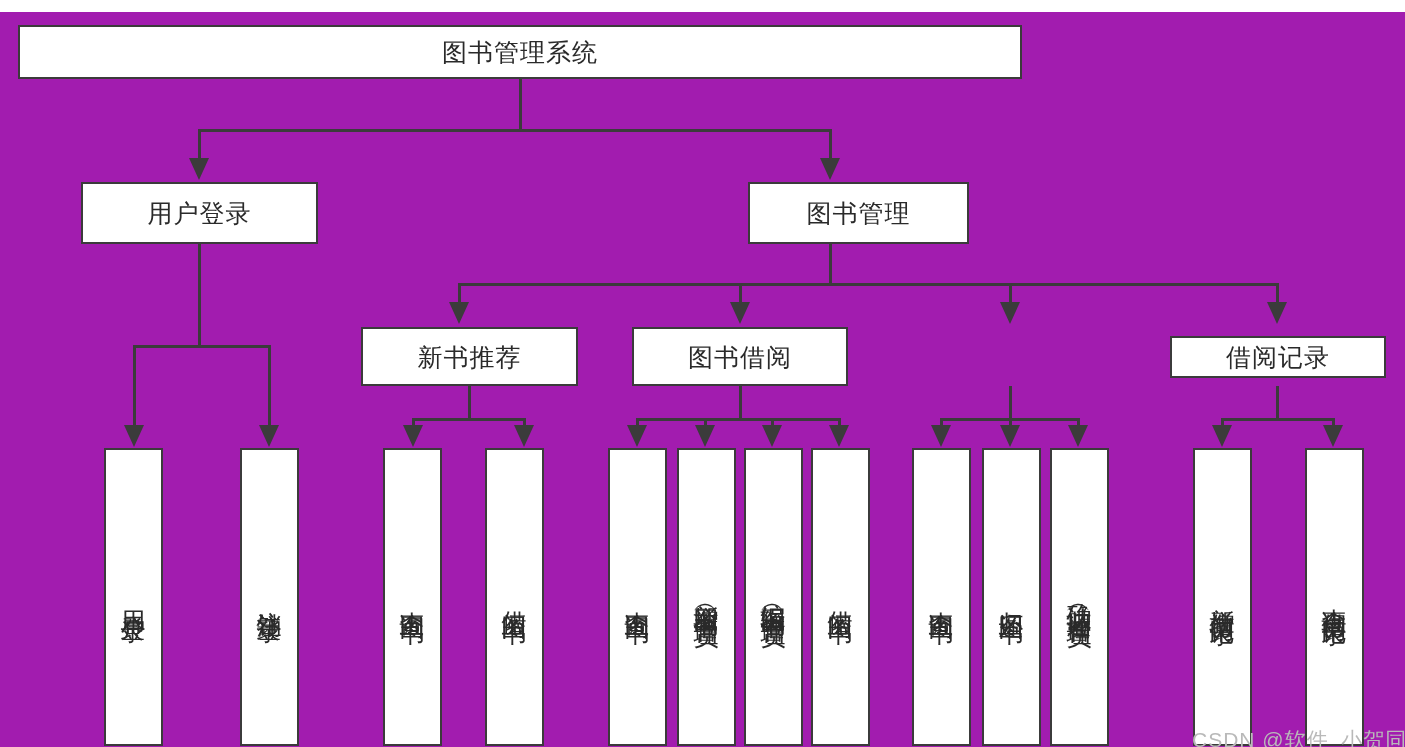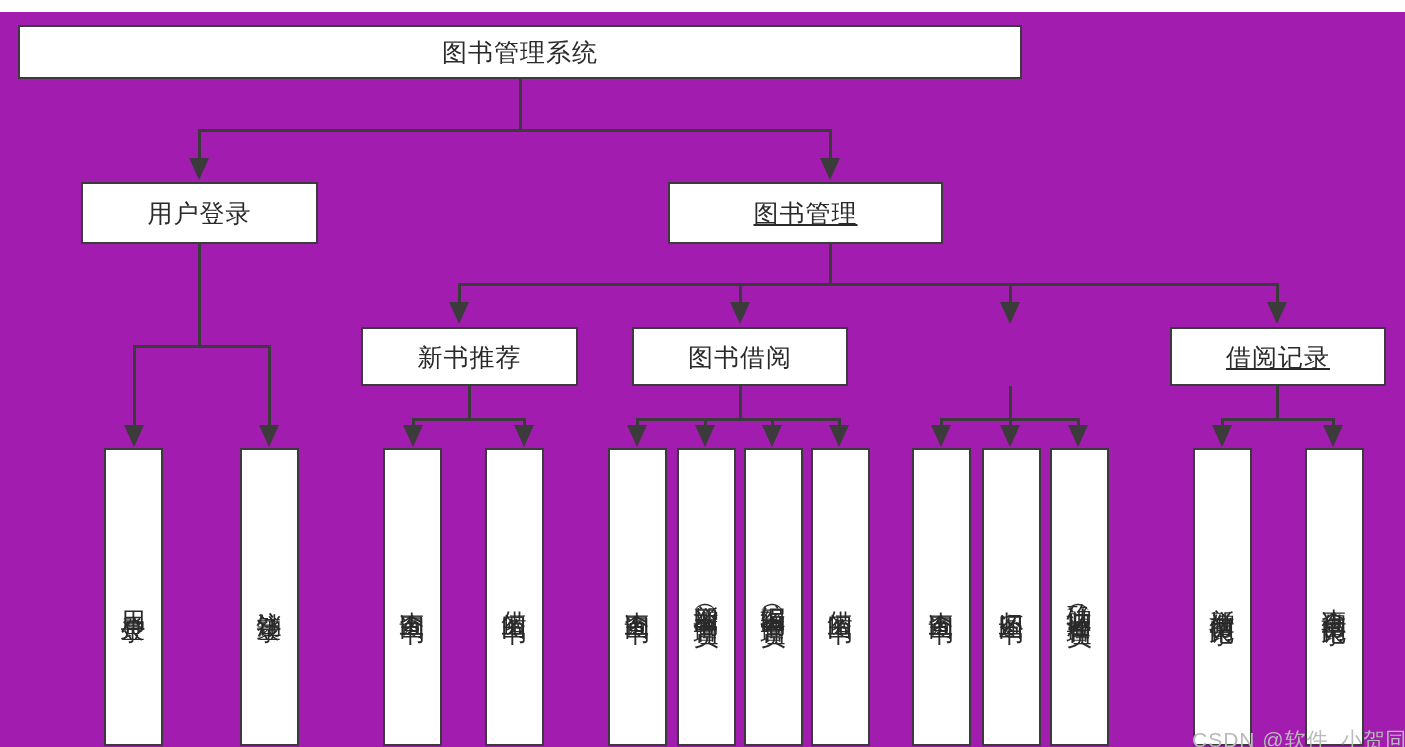--- a/index.html
+++ b/index.html
@@ -84,21 +84,21 @@
 
   <div class="vline" style="left:519px; top:67px; height:51px;"></div>
 
   <div class="hline" style="left:198px; top:117px; width:633px;"></div>
   <div class="vline" style="left:198px; top:117px; height:30px;"></div>
   <div class="vline" style="left:829px; top:117px; height:30px;"></div>
   <div class="arrow" style="left:189px; top:146px;"></div>
   <div class="arrow" style="left:820px; top:146px;"></div>
 
   <div class="node horiz" style="left:81px; top:170px; width:237px; height:62px;">用户登录</div>
-  <div class="node horiz" style="left:668px; top:170px; width:275px; height:62px;text-decoration:underline;">图书管理</div>
+  <div class="node horiz" style="left:748px; top:170px; width:221px; height:62px;">图书管理</div>
 
   <div class="vline" style="left:198px; top:232px; height:102px;"></div>
   <div class="hline" style="left:133px; top:333px; width:138px;"></div>
   <div class="vline" style="left:133px; top:333px; height:81px;"></div>
   <div class="vline" style="left:268px; top:333px; height:81px;"></div>
   <div class="arrow" style="left:124px; top:413px;"></div>
   <div class="arrow" style="left:259px; top:413px;"></div>
 
   <div class="vline" style="left:829px; top:232px; height:40px;"></div>
   <div class="hline" style="left:458px; top:271px; width:820px;"></div>
@@ -106,21 +106,21 @@
   <div class="vline" style="left:739px; top:271px; height:20px;"></div>
   <div class="vline" style="left:1009px; top:271px; height:20px;"></div>
   <div class="vline" style="left:1276px; top:271px; height:20px;"></div>
   <div class="arrow" style="left:449px; top:290px;"></div>
   <div class="arrow" style="left:730px; top:290px;"></div>
   <div class="arrow" style="left:1000px; top:290px;"></div>
   <div class="arrow" style="left:1267px; top:290px;"></div>
 
   <div class="node horiz" style="left:632px; top:315px; width:216px; height:59px;">图书借阅</div>
   <div class="node horiz" style="left:361px; top:315px; width:217px; height:59px;">新书推荐</div>
-  <div class="node horiz" style="left:1170px; top:315px; width:216px; height:59px;text-decoration:underline;">借阅记录</div>
+  <div class="node horiz" style="left:1170px; top:324px; width:216px; height:42px;">借阅记录</div>
 
   <div class="vline" style="left:468px; top:374px; height:33px;"></div>
   <div class="hline" style="left:412px; top:406px; width:114px;"></div>
   <div class="vline" style="left:412px; top:406px; height:8px;"></div>
   <div class="vline" style="left:523px; top:406px; height:8px;"></div>
   <div class="arrow" style="left:403px; top:413px;"></div>
   <div class="arrow" style="left:514px; top:413px;"></div>
 
   <div class="vline" style="left:739px; top:374px; height:33px;"></div>
   <div class="hline" style="left:636px; top:406px; width:204px;"></div>

